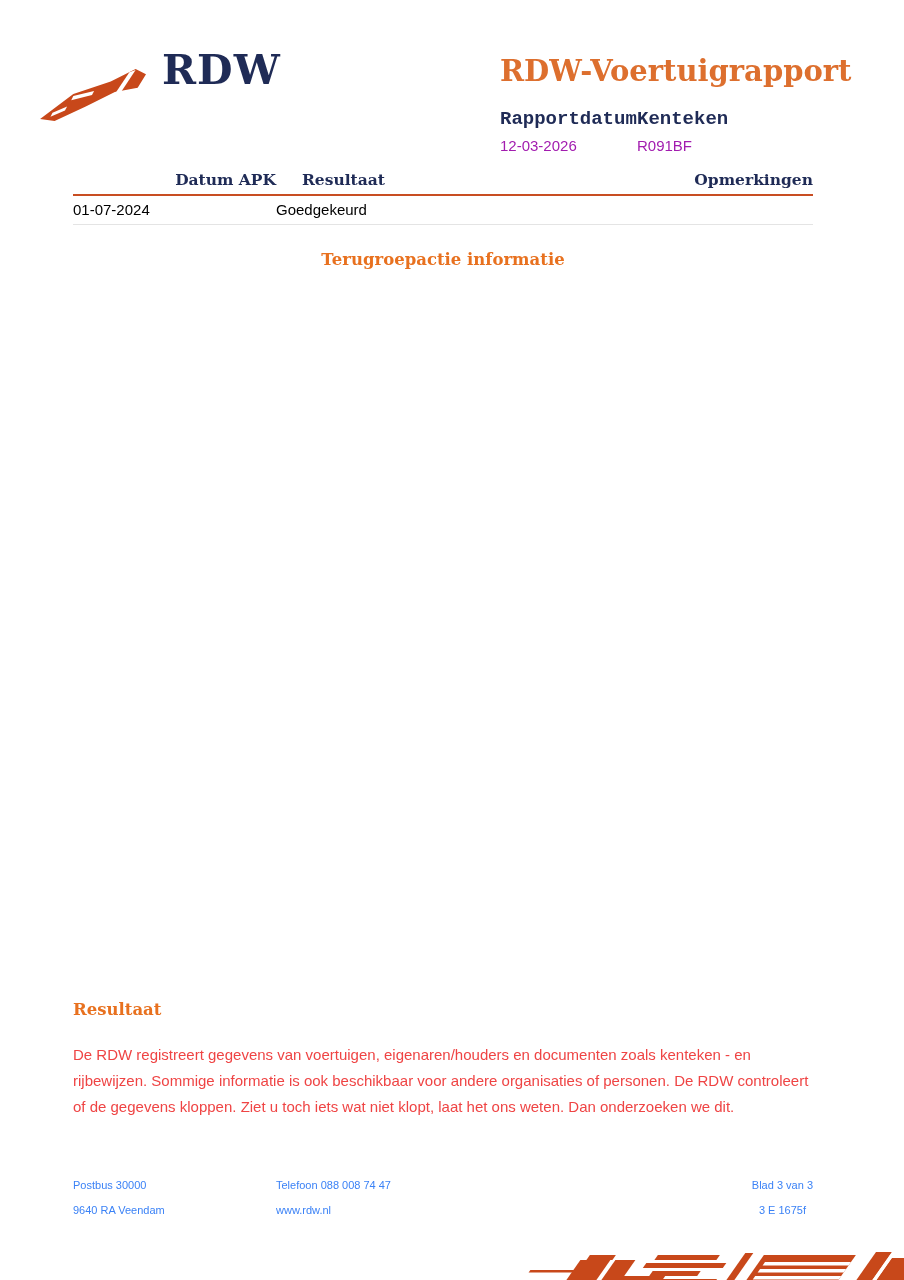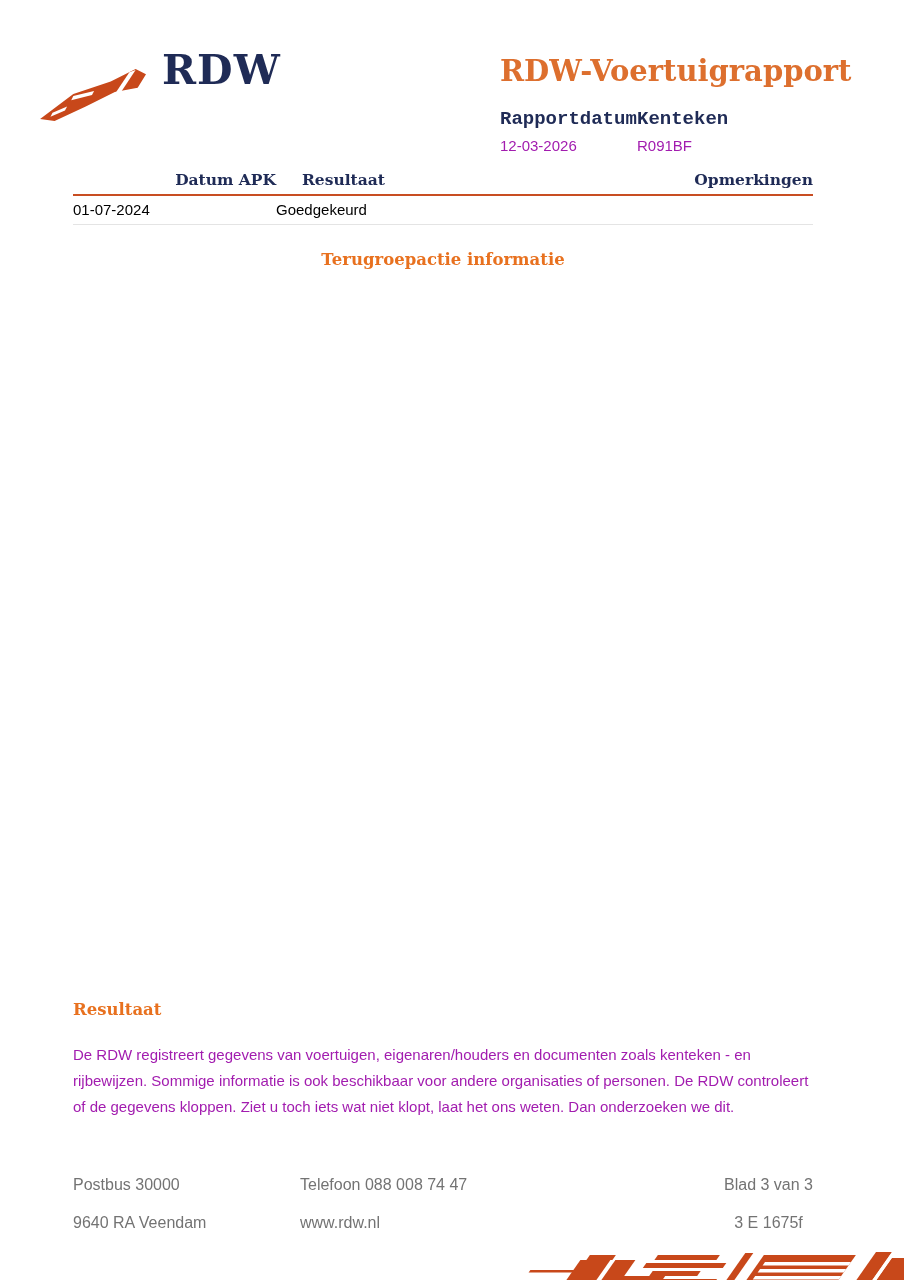--- a/index.html
+++ b/index.html
@@ -53,29 +53,29 @@
   
   .section-heading {
     font-family:"DejaVu Serif","Liberation Serif",serif;
     font-size:16.5px; font-weight:700; color:#e8711f;
   }
   .recall { position:absolute; left:73px; top:238px; width:740px;text-align:center; }
   .recall-body { margin-top:11px; font-size:15px; color:#4d5158; }
 
   .proclaimer { position:absolute; left:73px; top:988px; width:742px; }
   .proclaimer-body {
-    margin-top:23px; font-size:15px; line-height:26px; color:#a21caf;
+    margin-top:23px; font-size:15px; line-height:26px; color:#ef4444;
   }
 
   
   .footer {
     position:absolute; left:73px; top:1166px; width:740px;
     display:grid; grid-template-columns:203px 1fr auto;
     grid-row-gap:11px;
-    font-size:16px; color:#737373; line-height:14px;gap:24px;
+    font-size:11px; color:#3b82f6; line-height:14px;
   }
   .footer .right { text-align:center; }
 
   
   .bottom-motif { position:absolute; right:0; bottom:0; width:390px; height:40px; }
 </style>
 </head>
 <body>
 
 <div class="page">

